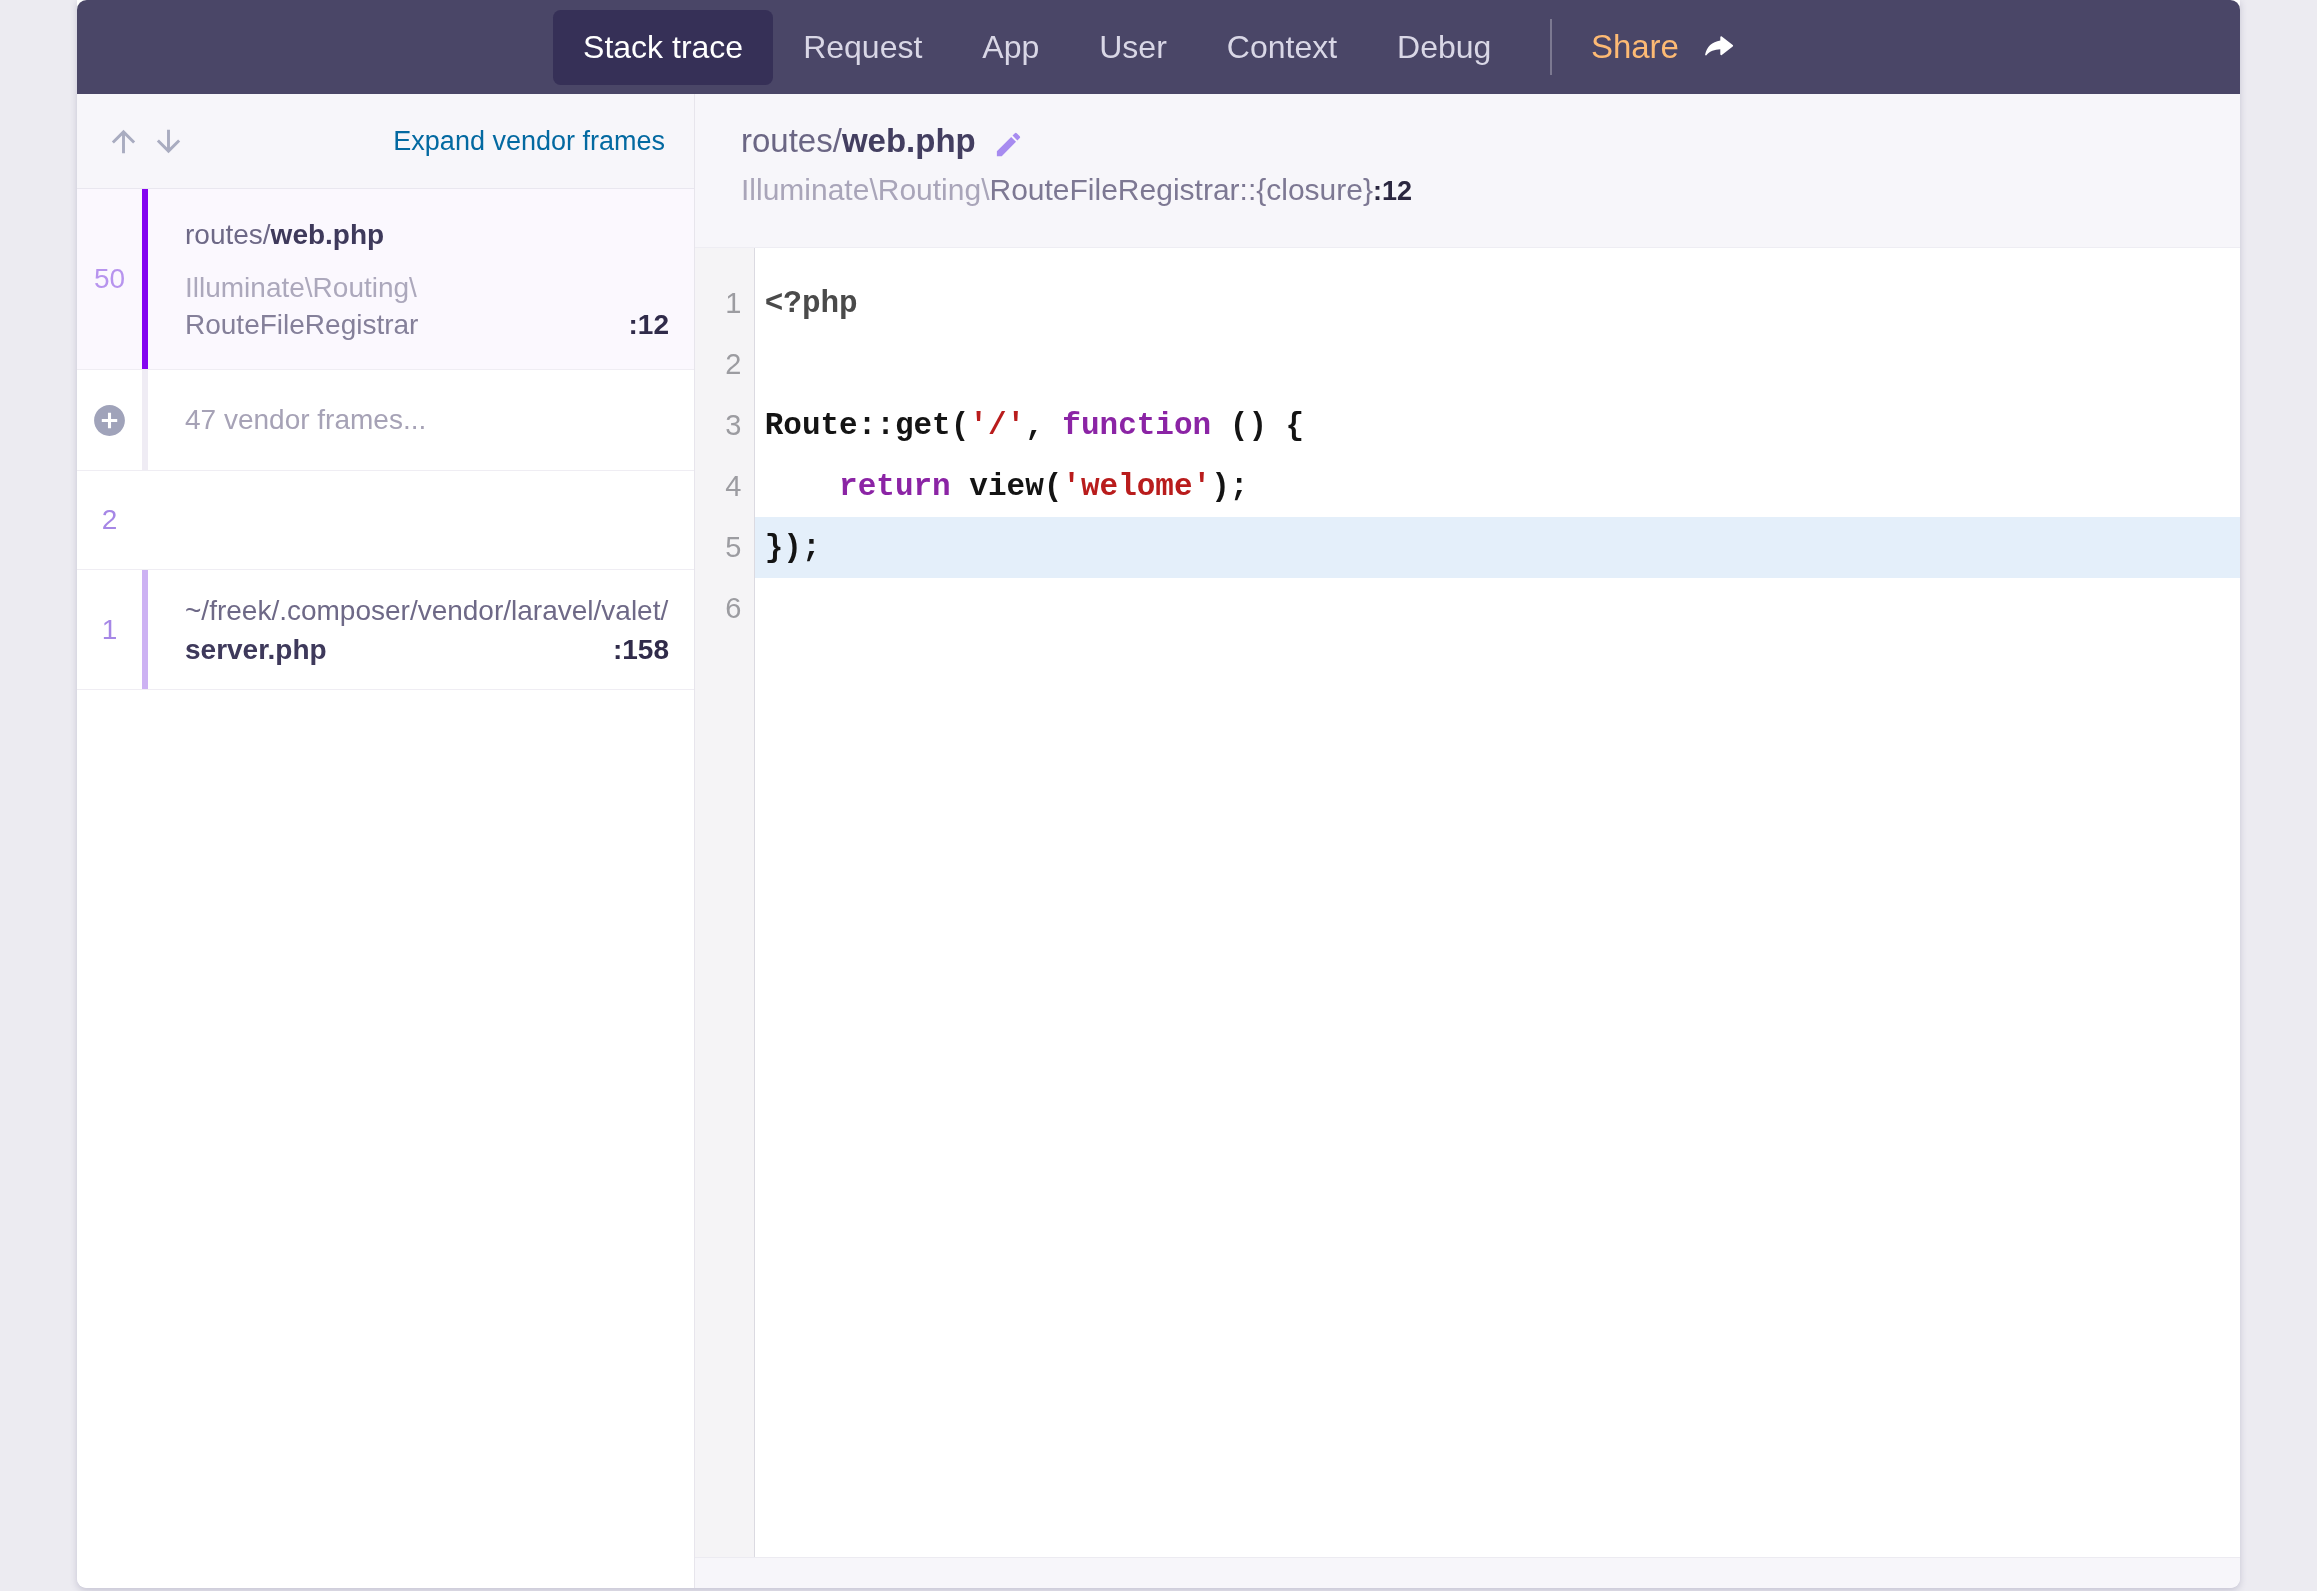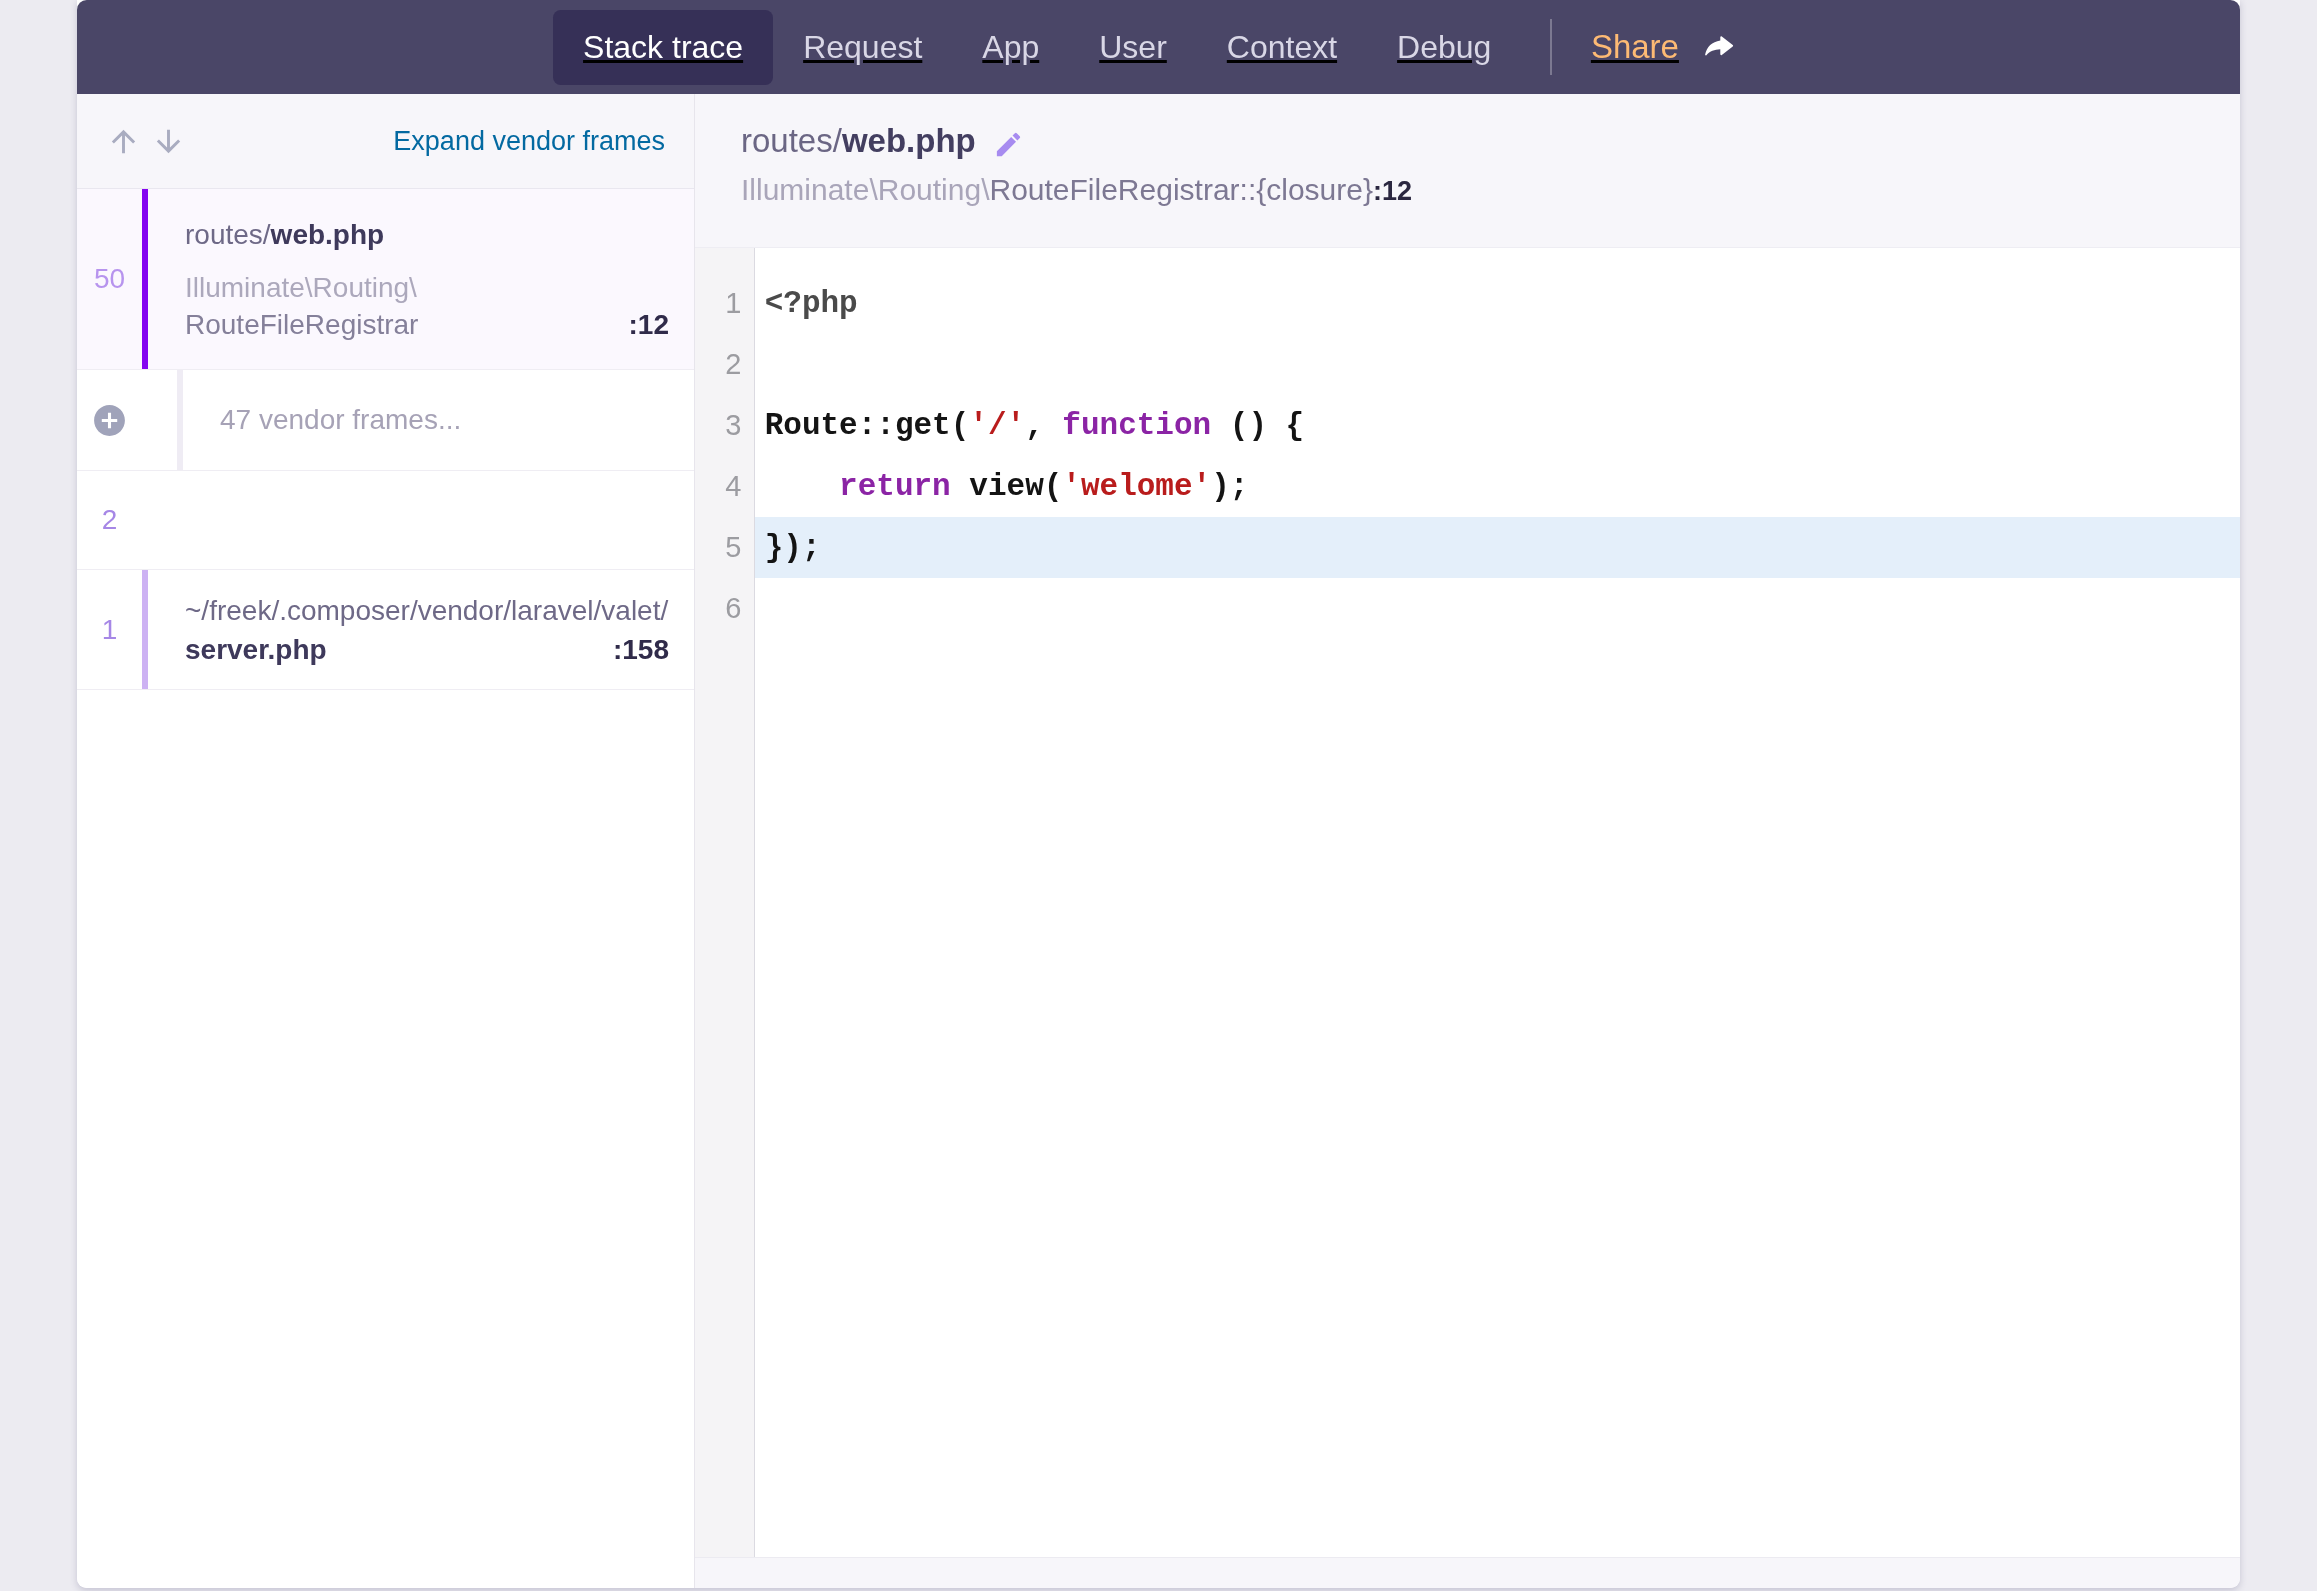--- a/index.html
+++ b/index.html
@@ -30,21 +30,20 @@
     overflow:hidden;
   }
   
   .topnav{
     height:94px;
     flex:0 0 94px;
     background:var(--nav-bg);
     border-radius:9.7px 9.7px 0 0;
     display:flex;
     justify-content:center;
-    text-decoration:underline;
   }
   .nav-center{display:flex;align-items:center;}
   .nav-tab{
     background:transparent;
     border:none;
     color:#D9D7E6;
     font-family:"Liberation Sans", sans-serif;
     font-size:32px;
     padding:0 30px;
     height:75px;
@@ -134,21 +133,21 @@
     flex-direction:column;
     justify-content:center;
     padding:0 25px 0 37px;
     min-width:0;
   }
   .frame-row.selected{background:#FBF8FE;}
   .frame-row.selected .frame-body{border-left-color:var(--accent-purple);}
   .frame-row.selected .frame-num{color:#B794EE;}
   .frame-row.vendor .frame-body{border-left-color:#EFECF4;}
   .row-50{height:181px;flex:0 0 181px;}
-  .row-vendor{height:101px;flex:0 0 101px;gap:35px;}
+  .row-vendor{height:101px;flex:0 0 101px;}
   .row-2{height:99px;flex:0 0 99px;}
   .row-1{height:120px;flex:0 0 120px;}
   .path-light{color:#6E6987;font-size:28px;}
   .file-dark{color:#3E395B;font-size:28px;font-weight:600;}
   .ns-faint{color:#ACA8BC;font-size:28px;}
   .cls-mid{color:#85809A;font-size:28px;}
   .lineno-dark{color:#302B4A;font-size:28px;font-weight:600;margin-left:auto;}
   .vendor-label{color:#A6A2B6;font-size:28px;}
   .frame-fileline{display:flex;align-items:baseline;line-height:39px;}
   .frame-classblock{margin-top:15.4px;line-height:37px;}

